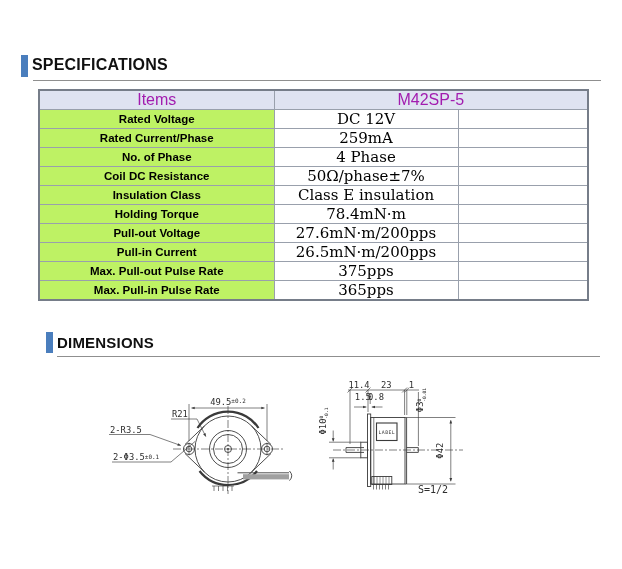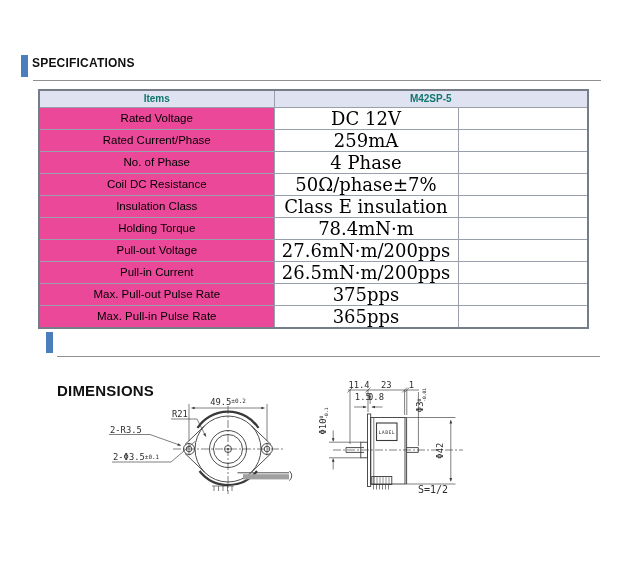--- a/index.html
+++ b/index.html
@@ -5,39 +5,39 @@
   html,body{margin:0;padding:0;}
   body{
     width:622px;height:569px;position:relative;background:#ffffff;
     font-family:"Liberation Sans",sans-serif;overflow:hidden;
   }
   .sec-bar{position:absolute;width:7px;background:#4a7ebd;}
   .sec-title{position:absolute;font-weight:bold;color:#101010;letter-spacing:.2px;white-space:nowrap;}
   .sec-rule{position:absolute;height:1px;background:#8f8f8f;}
 
   #spec-bar{left:21px;top:55px;height:22px;}
-  #spec-title{left:32px;top:56px;font-size:12px;}
+  #spec-title{left:32px;top:56px;font-size:16px;}
   #spec-rule{left:33px;top:80px;width:568px;}
 
   #dim-bar{left:46px;top:332px;height:21px;}
-  #dim-title{left:57px;top:334px;font-size:15px;margin-top:48px;}
+  #dim-title{left:57px;top:334px;font-size:15px;}
   #dim-rule{left:57px;top:356px;width:543px;}
 
   table.spec{
     position:absolute;left:38px;top:89px;width:549px;
     border-collapse:collapse;table-layout:fixed;
     border:2px solid #767d89;
   }
   table.spec td{
     border:1px solid #99a0ac;height:15.55px;padding:0 2px;
     text-align:center;vertical-align:middle;overflow:hidden;white-space:nowrap;
   }
-  tr.hdr td{background:#dfe3f1;font-weight:bold;font-size:10px;color:#0f766e;}
-  td.c-label{background:#ec4899;font-weight:normal;font-size:11.5px;color:#000;}
-  td.c-value{font-family:"DejaVu Serif",serif;font-size:18px;color:#000;}
+  tr.hdr td{background:#dfe3f1;font-weight:normal;font-size:16px;color:#a21caf;}
+  td.c-label{background:#bef264;font-weight:bold;font-size:11.5px;color:#000;}
+  td.c-value{font-family:"DejaVu Serif",serif;font-size:15px;color:#000;}
   td.c-empty{background:#ffffff;}
   td.spanned{
     background-image:linear-gradient(#99a0ac,#99a0ac);
     background-repeat:no-repeat;background-position:184px 0;background-size:1px 100%;
   }
 
   #drawings{position:absolute;left:90px;top:372px;}
   .dwg{stroke:#3a3a3a;fill:none;stroke-width:.9;}
   .thin{stroke-width:.65;}
   .thick{stroke-width:2.2;}

